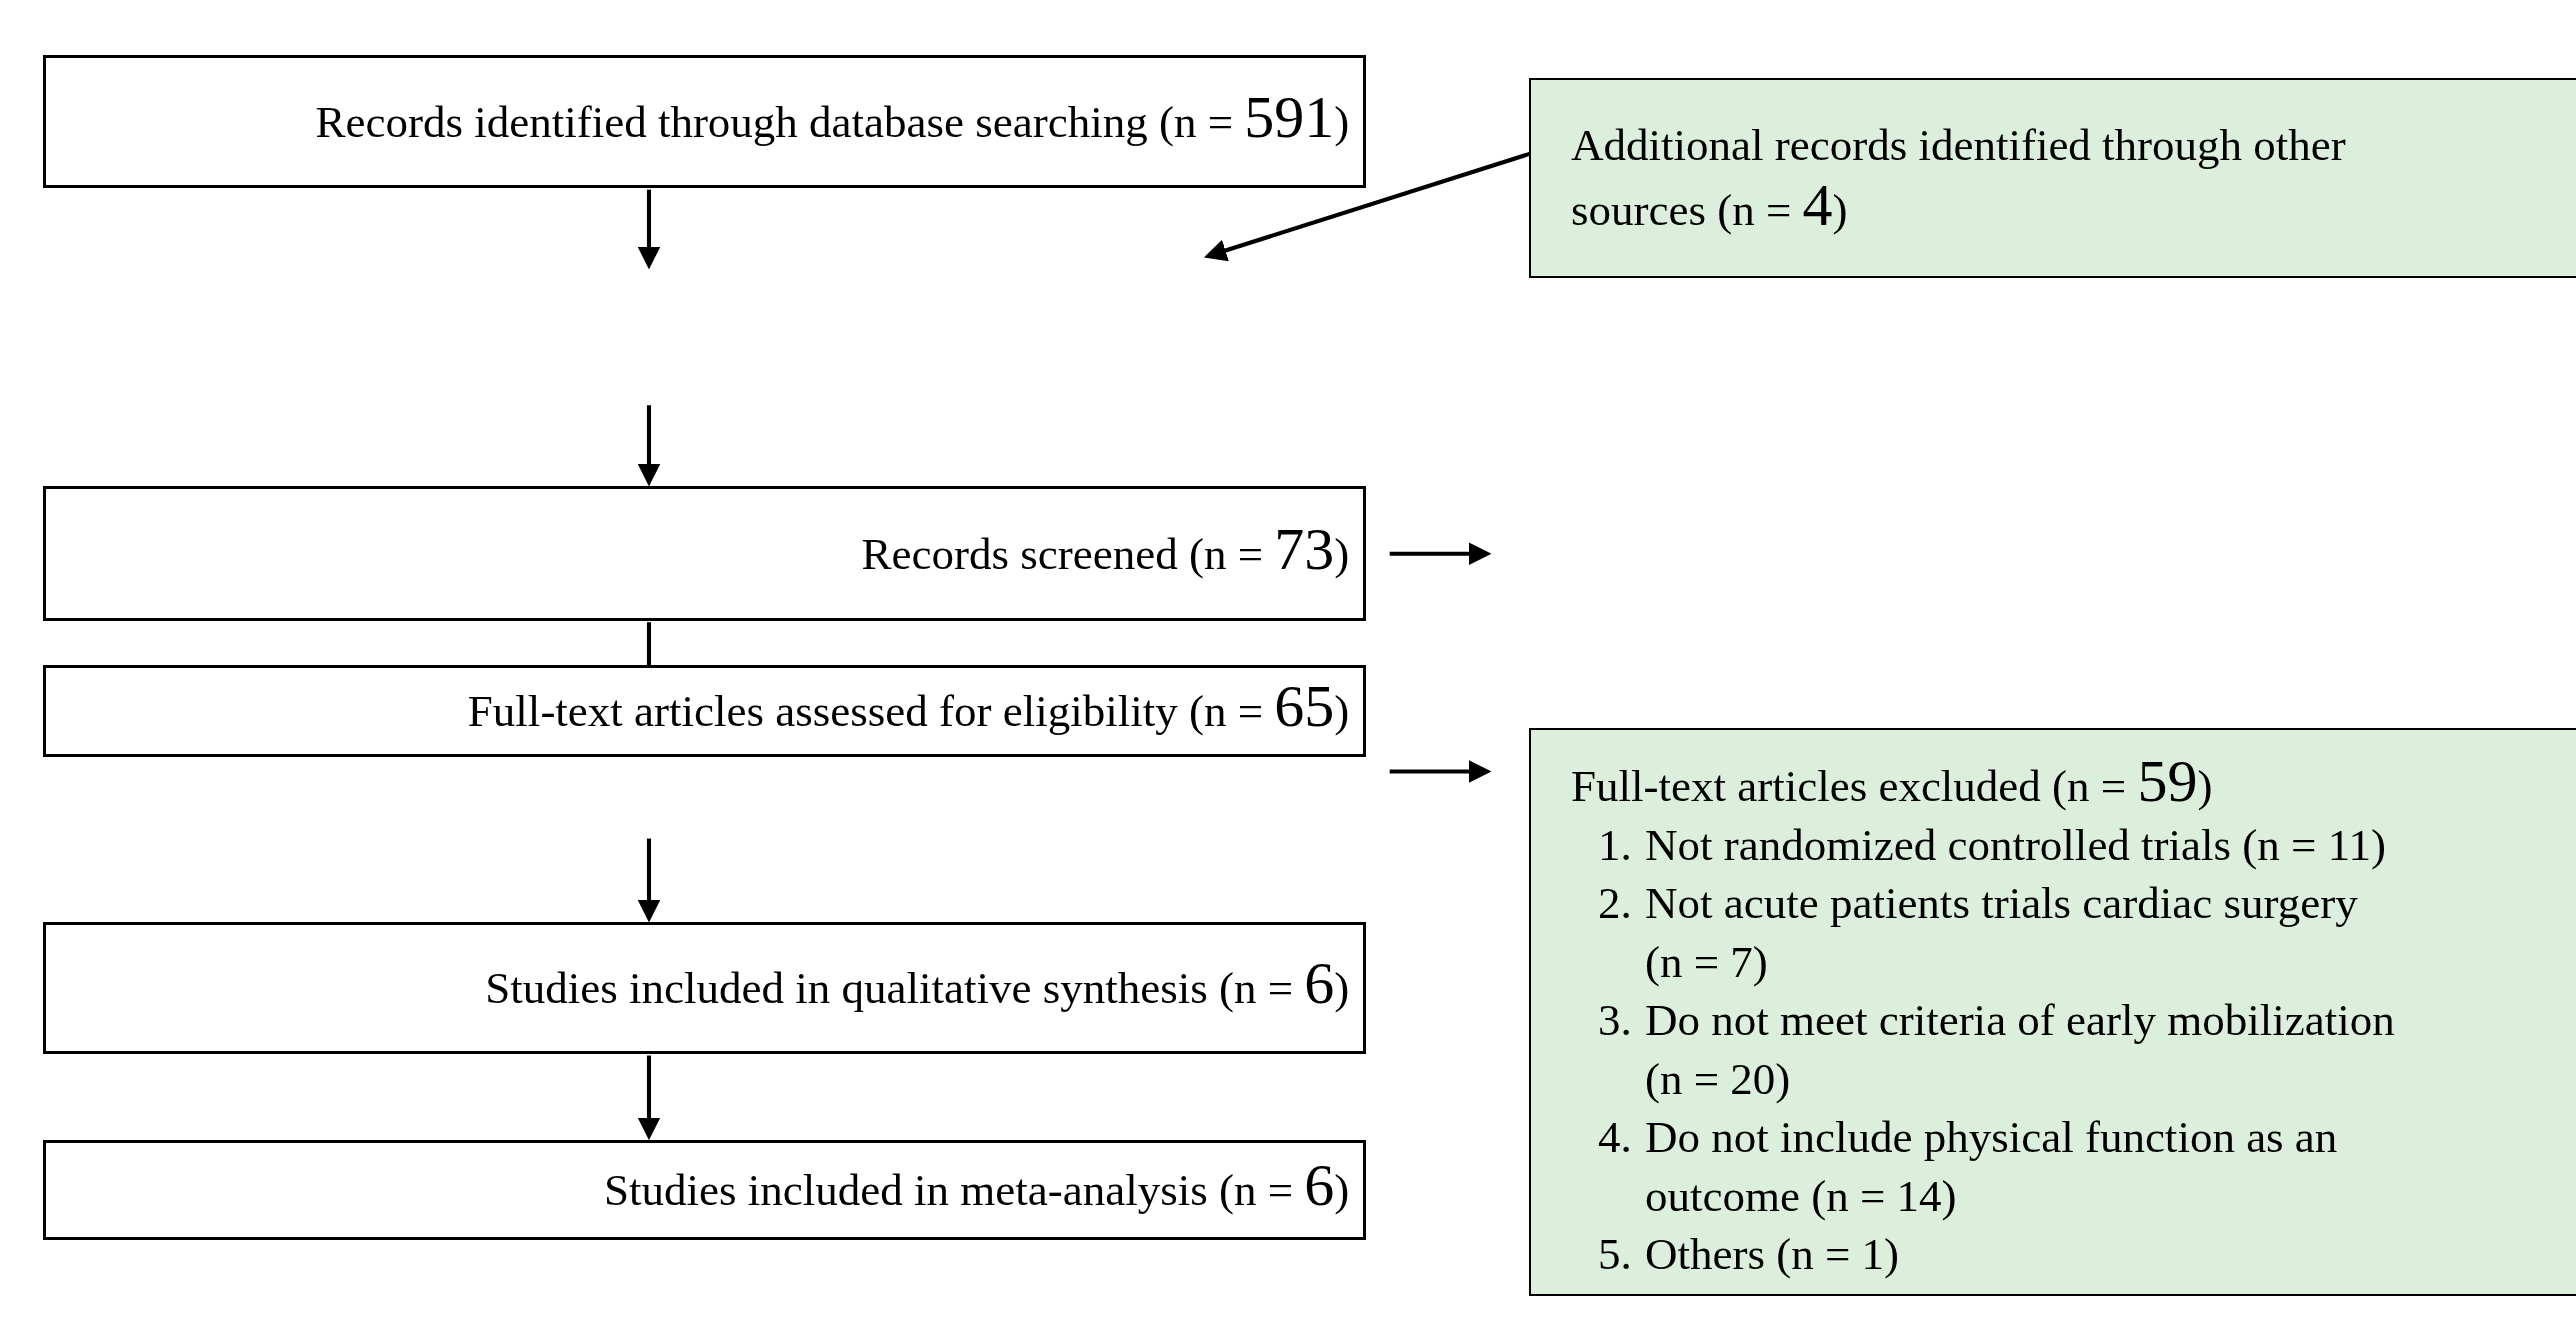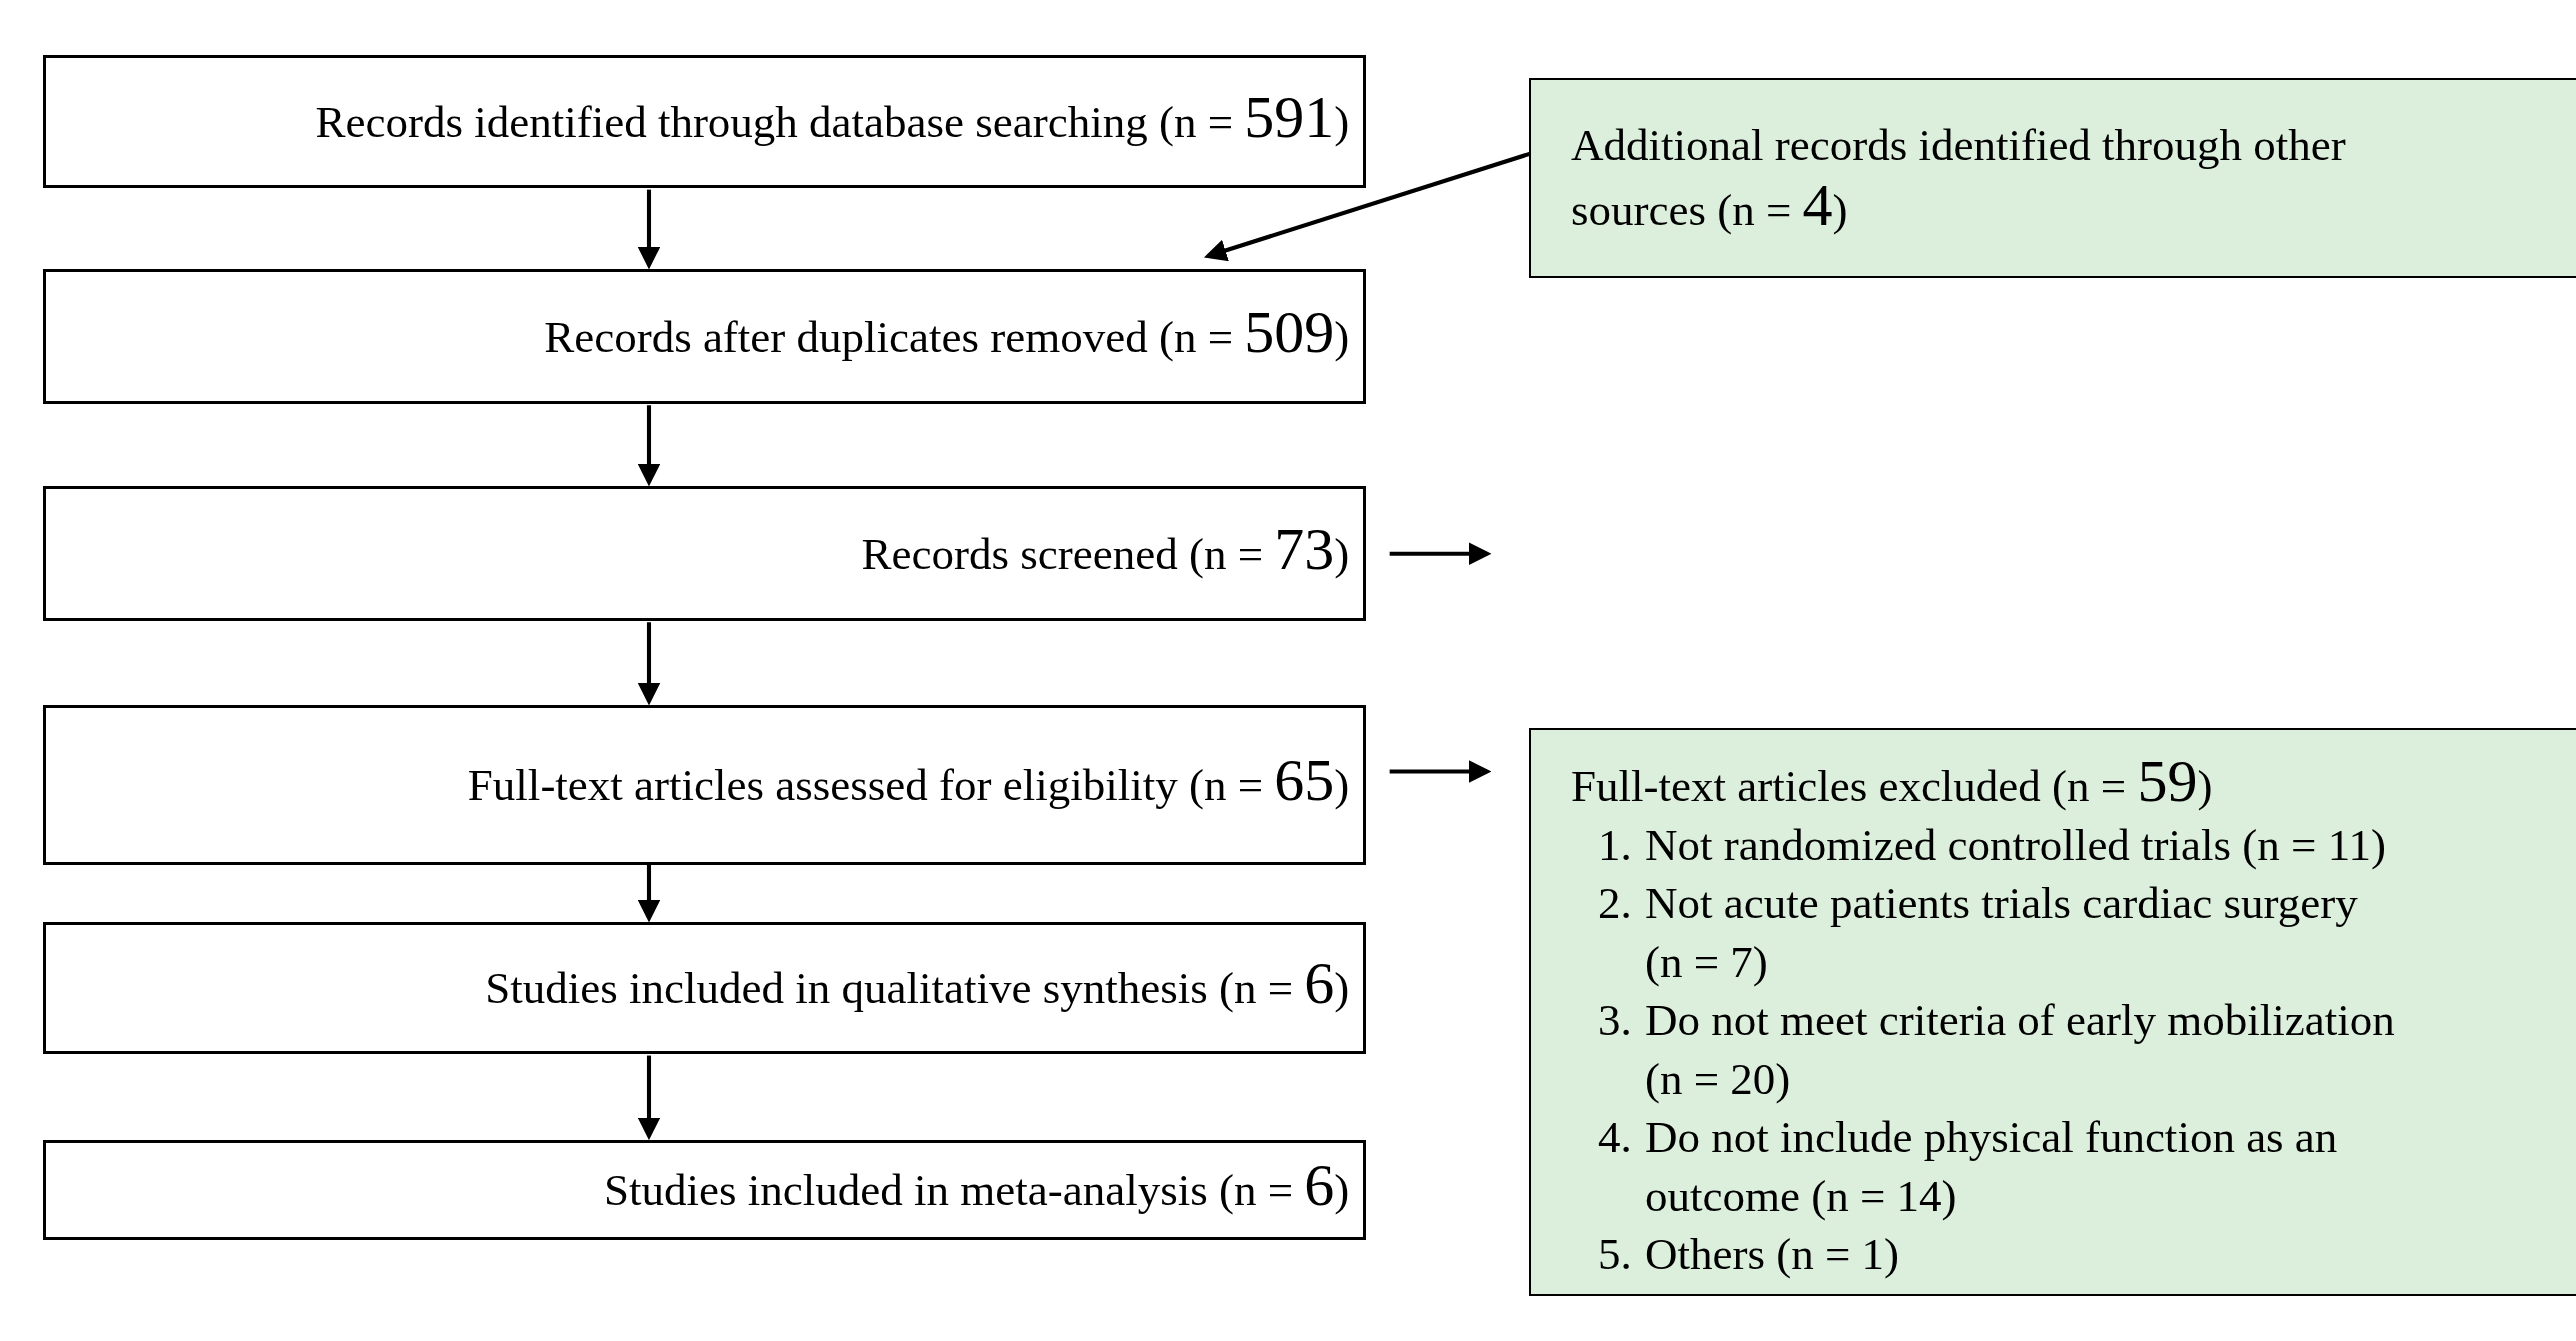--- a/index.html
+++ b/index.html
@@ -29,21 +29,21 @@
     left:1529px;
     width:1188px;
     background:#dceedc;
     border:2.7px solid #000000;
     font-size:45px;
     margin-top:23px;
   }
   .b1{top:55px;height:133px;}
   .b2{top:269px;height:135px;}
   .b3{top:486px;height:135px;}
-  .b4{top:705px;height:160px;}
+  .b4{top:665px;height:92px;}
   .b5{top:922px;height:132px;}
   .b6{top:1140px;height:100px;}
   .g1{top:55px;height:200px;display:flex;flex-direction:column;justify-content:center;
       padding-left:40px;padding-right:20.5px;line-height:1.45;}
   .g2{top:486px;height:135px;display:flex;align-items:center;padding-left:40px;}
   .g3{top:705px;height:568px;padding:27px 20.5px 0 40px;line-height:1.3;}
   .nbig{font-size:60px;line-height:0;}
   .excl-list{list-style:none;margin:0;padding:0;}
   .excl-list li{position:relative;padding-left:74px;}
   .excl-list .marker{position:absolute;left:27px;top:0;}
@@ -70,23 +70,20 @@
     <line x1="948" y1="1542" x2="948" y2="1659" marker-end="url(#arw)"></line>
     <line x1="2030" y1="809" x2="2172" y2="809" marker-end="url(#arw)"></line>
     <line x1="2030" y1="1127" x2="2172" y2="1127" marker-end="url(#arw)"></line>
     <line x1="2240" y1="223" x2="1765" y2="374" marker-end="url(#arw)"></line>
   </svg>
 
   <div class="box leftbox b1">
     <span><span>Records identified through database searching (n = </span><span class="nbig">591</span><span>)</span></span>
   </div>
 
-  <div class="box leftbox b2">
-    <span><span>Records after duplicates removed (n = </span><span class="nbig">509</span><span>)</span></span>
-  </div>
 
   <div class="box leftbox b3">
     <span><span>Records screened (n = </span><span class="nbig">73</span><span>)</span></span>
   </div>
 
   <div class="box leftbox b4">
     <span><span>Full-text articles assessed for eligibility (n = </span><span class="nbig">65</span><span>)</span></span>
   </div>
 
   <div class="box leftbox b5">

